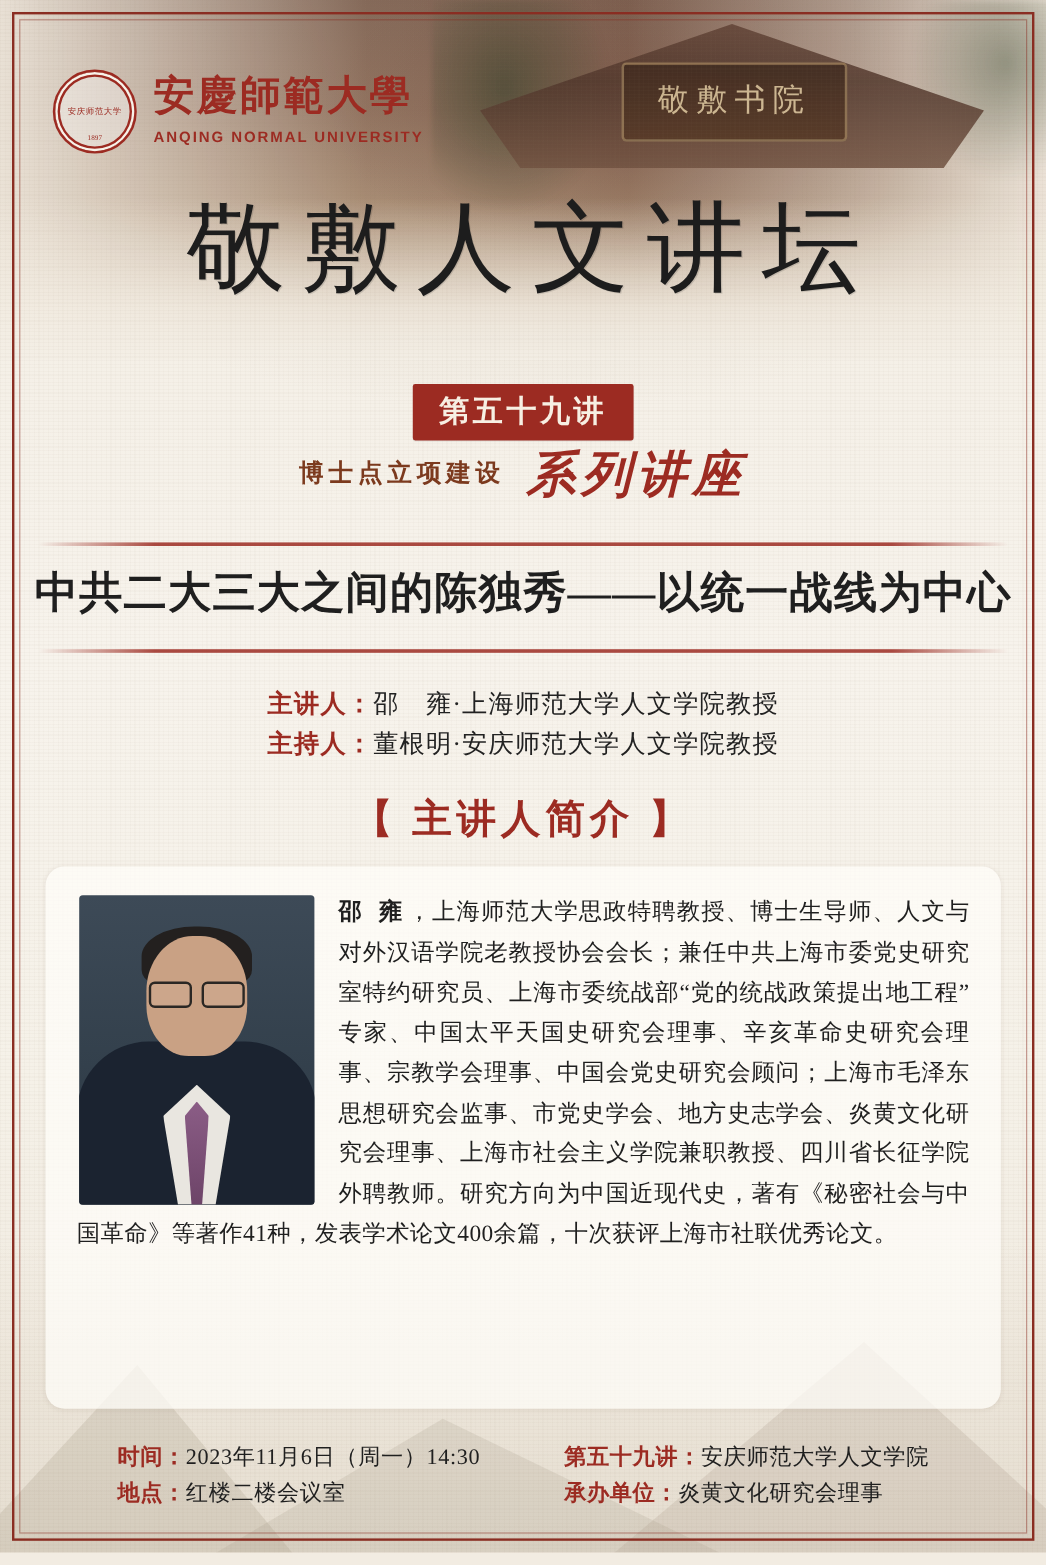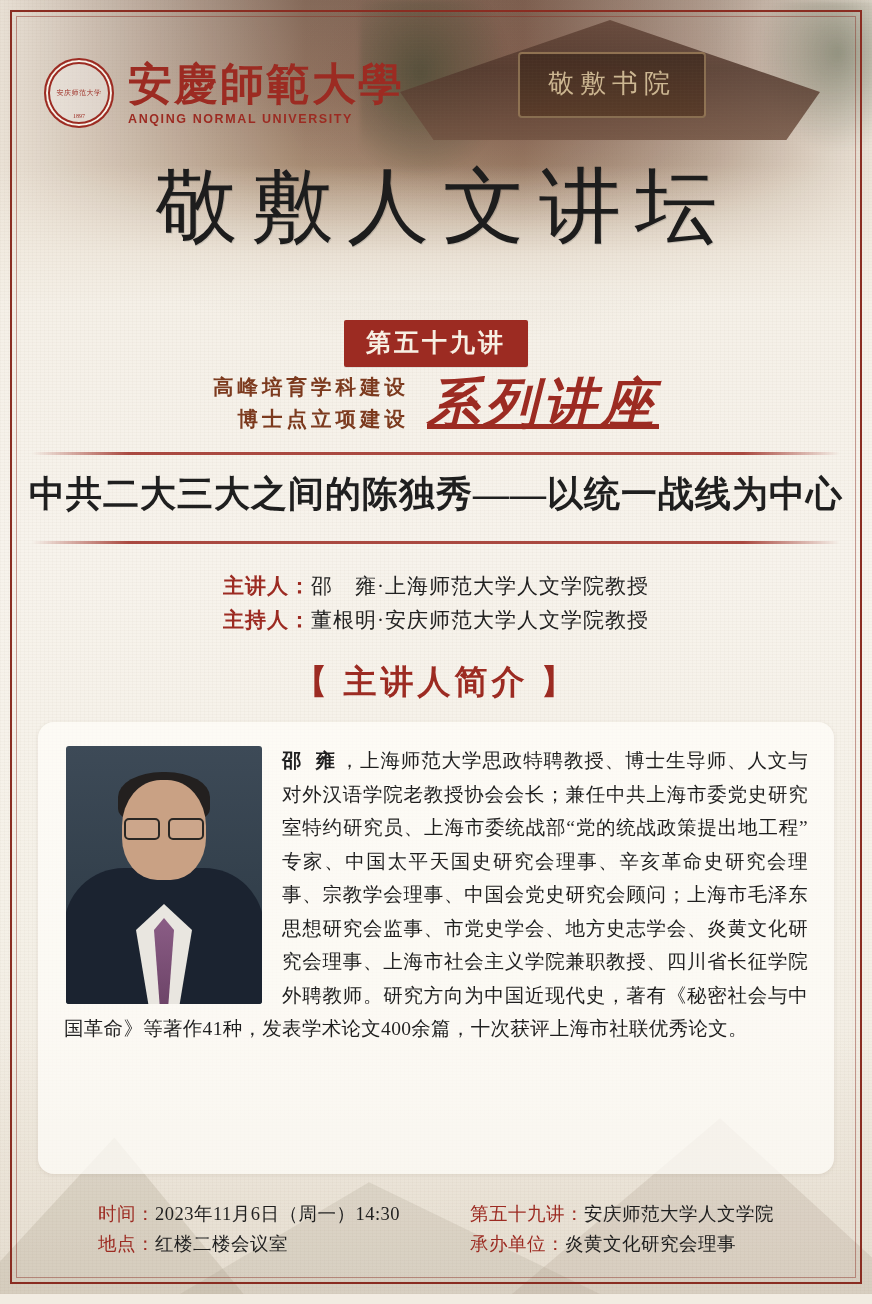--- a/index.html
+++ b/index.html
@@ -134,26 +134,26 @@
     padding: 0 4px;
   }
   .logo-seal .year {
     position: absolute;
     bottom: 7px; left: 0; right: 0;
     font-size: 6px;
     color: #9c2b22;
     text-align: center;
   }
   .logo-text .cn {
-    font-size: 44px;
+    font-size: 34px;
     color: #9c2b22;
     letter-spacing: 2px;
     font-weight: bold;
     line-height: 1.1;
-    font-family: Liberation Sans, sans-serif;
+    font-family: Liberation Mono, monospace;
   }
   .logo-text .en {
     font-size: 12.5px;
     color: #9c2b22;
     letter-spacing: 1.6px;
     font-weight: bold;
     margin-top: 4px;
     font-family: "Liberation Sans", sans-serif;
   }
 
@@ -201,26 +201,25 @@
   .series-left {
     color: #7c3a1e;
     font-size: 20.5px;
     line-height: 1.55;
     letter-spacing: 4px;
     text-align: right;
     font-weight: bold;
   }
   .series-right {
     color: #9c2b22;
-    font-size: 53px;
+    font-size: 41px;
     letter-spacing: 5px;
     font-weight: bold;
     font-style: italic;
     font-family: "Liberation Serif", "DejaVu Serif", serif;
-    text-decoration: underline;
   }
 
   
   .topic {
     position: absolute;
     top: 470px; left: 0; right: 0;
     text-align: center;
     font-size: 36px;
     color: #1f1f1f;
     font-weight: bold;
@@ -361,21 +360,21 @@
     justify-content: center;
     gap: 70px;
   }
   .footer .col { }
   .footer .frow {
     font-size: 18.5px;
     color: #1f1f1f;
     margin: 5px 0;
     letter-spacing: 0.5px;
   }
-  .footer .k { color: #9c2b22; font-weight: normal; }
+  .footer .k { color: #9c2b22; font-weight: bold; }
 </style>
 </head>
 <body>
 
 <div class="poster">
 
   <div class="top-photo">
     <div class="photo-tree"></div>
     <div class="photo-tree2"></div>
     <div class="photo-roof"></div>
@@ -404,21 +403,20 @@
         <div class="en">ANQING NORMAL UNIVERSITY</div>
       </div>
     </div>
 
     <div class="main-title">敬敷人文讲坛</div>
 
     <div class="session-seal">第五十九讲</div>
 
     <div class="series-row">
       <div class="series-left">
-        <div>高峰培育学科建设</div>
         <div>博士点立项建设</div>
       </div>
       <div class="series-right">系列讲座</div>
     </div>
 
     <div class="rule top"></div>
     <div class="topic">中共二大三大之间的陈独秀——以统一战线为中心</div>
     <div class="rule bottom"></div>
 
     <div class="people">

